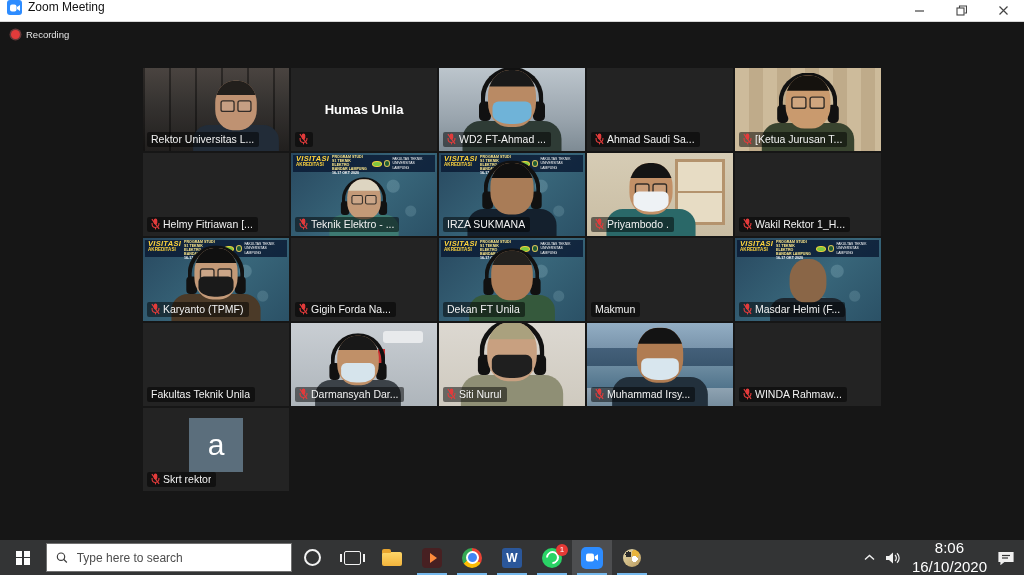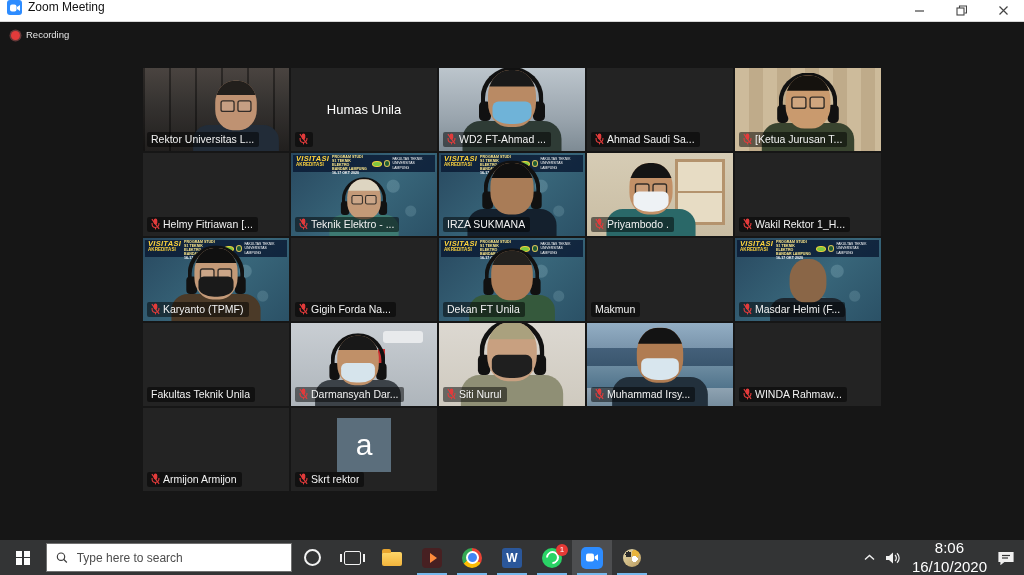--- a/index.html
+++ b/index.html
@@ -12,34 +12,34 @@
   .titlebar{position:absolute;top:0;left:0;right:0;height:22px;background:#ffffff;
     display:flex;align-items:flex-start;padding-left:7px;box-sizing:border-box;border-bottom:1px solid #d8d8d8}
   .app-ico{width:15px;height:15px;border-radius:3px;background:#2d8cff;display:flex;
     align-items:center;justify-content:center;margin-right:6px;flex:0 0 auto}
   .titlebar .title{font-size:12px;color:#111}
   .win-controls{margin-left:auto;display:flex;height:100%}
   .wc{width:42px;display:flex;align-items:center;justify-content:center}
   .wc svg{display:block}
   
   .content{position:absolute;top:22px;left:0;right:0;bottom:35px;background:#161616}
-  .recording{position:absolute;top:7px;left:11px;display:flex;align-items:flex-end;gap:6px;cursor:default}
+  .recording{position:absolute;top:7px;left:11px;display:flex;align-items:center;gap:6px;cursor:default}
   .rec-dot{width:9px;height:9px;border-radius:50%;background:#e23b3b;box-shadow:0 0 0 1.5px rgba(255,120,120,.35)}
   .rec-label{color:#e6e6e6;font-size:9.5px}
   
   .grid{position:absolute;left:143px;top:46px;width:738px;height:423px;
     display:grid;grid-template-columns:repeat(5,1fr);grid-auto-rows:1fr;gap:2px}
   .tile{position:relative;background:#232323;overflow:hidden}
   .tile.active{outline:2px solid #c6da4b;outline-offset:-2px;z-index:2}
   .label{position:absolute;left:4px;bottom:4px;display:flex;align-items:center;gap:3px;
     background:rgba(0,0,0,.5);padding:1px 5px 2px 4px;border-radius:2px;max-width:92%;z-index:6}
   .label .nm{font-size:10.5px;color:#f2f2f2;white-space:nowrap;overflow:hidden;text-overflow:ellipsis}
   .mic{display:flex;align-items:center}
   .center-name{position:absolute;inset:0;display:flex;align-items:center;justify-content:center;
-    font-weight:normal;font-size:13px;color:#fff;z-index:4}
+    font-weight:bold;font-size:13px;color:#fff;z-index:4}
   .avatar{position:absolute;left:50%;top:45%;transform:translate(-50%,-50%);width:54px;height:54px;
     background:#5b6e7c;display:flex;align-items:center;justify-content:center;font-size:30px;color:#fff;z-index:3}
   
   .vbg{position:absolute;inset:0;z-index:1;
     background:
       radial-gradient(circle at 70% 40%, rgba(160,200,210,.25) 0 6px, transparent 7px),
       radial-gradient(circle at 82% 70%, rgba(160,200,210,.2) 0 5px, transparent 6px),
       radial-gradient(circle at 60% 80%, rgba(120,170,185,.2) 0 7px, transparent 8px),
       linear-gradient(135deg,#28485f 0%,#38667a 55%,#2b5166 100%)}
   .vbanner{position:absolute;top:2px;left:2px;right:2px;height:17px;background:rgba(8,22,48,.78);
@@ -621,33 +621,20 @@
               <rect x="3" y="0.5" width="4" height="6.5" rx="2" fill="#e23b3b"></rect>
               <path d="M1.2 5.5 v1 a3.8 3.8 0 0 0 7.6 0 v-1" stroke="#e23b3b" fill="none" stroke-width="1.2"></path>
               <line x1="5" y1="10.5" x2="5" y2="12.5" stroke="#e23b3b" stroke-width="1.2"></line>
               <line x1="1" y1="1" x2="9" y2="12" stroke="#e23b3b" stroke-width="1.3"></line>
             </svg>
           </span>
         <span class="nm">WINDA Rahmaw...</span>
       </div>
     </div>
 
-    <div class="tile">
-      <div class="label">
-        <span class="mic">
-            <svg width="9" height="12" viewBox="0 0 10 13">
-              <rect x="3" y="0.5" width="4" height="6.5" rx="2" fill="#e23b3b"></rect>
-              <path d="M1.2 5.5 v1 a3.8 3.8 0 0 0 7.6 0 v-1" stroke="#e23b3b" fill="none" stroke-width="1.2"></path>
-              <line x1="5" y1="10.5" x2="5" y2="12.5" stroke="#e23b3b" stroke-width="1.2"></line>
-              <line x1="1" y1="1" x2="9" y2="12" stroke="#e23b3b" stroke-width="1.3"></line>
-            </svg>
-          </span>
-        <span class="nm">Armijon Armijon</span>
-      </div>
-    </div>
 
     <div class="tile">
       <div class="avatar">a</div>
       <div class="label">
         <span class="mic">
             <svg width="9" height="12" viewBox="0 0 10 13">
               <rect x="3" y="0.5" width="4" height="6.5" rx="2" fill="#e23b3b"></rect>
               <path d="M1.2 5.5 v1 a3.8 3.8 0 0 0 7.6 0 v-1" stroke="#e23b3b" fill="none" stroke-width="1.2"></path>
               <line x1="5" y1="10.5" x2="5" y2="12.5" stroke="#e23b3b" stroke-width="1.2"></line>
               <line x1="1" y1="1" x2="9" y2="12" stroke="#e23b3b" stroke-width="1.3"></line>

